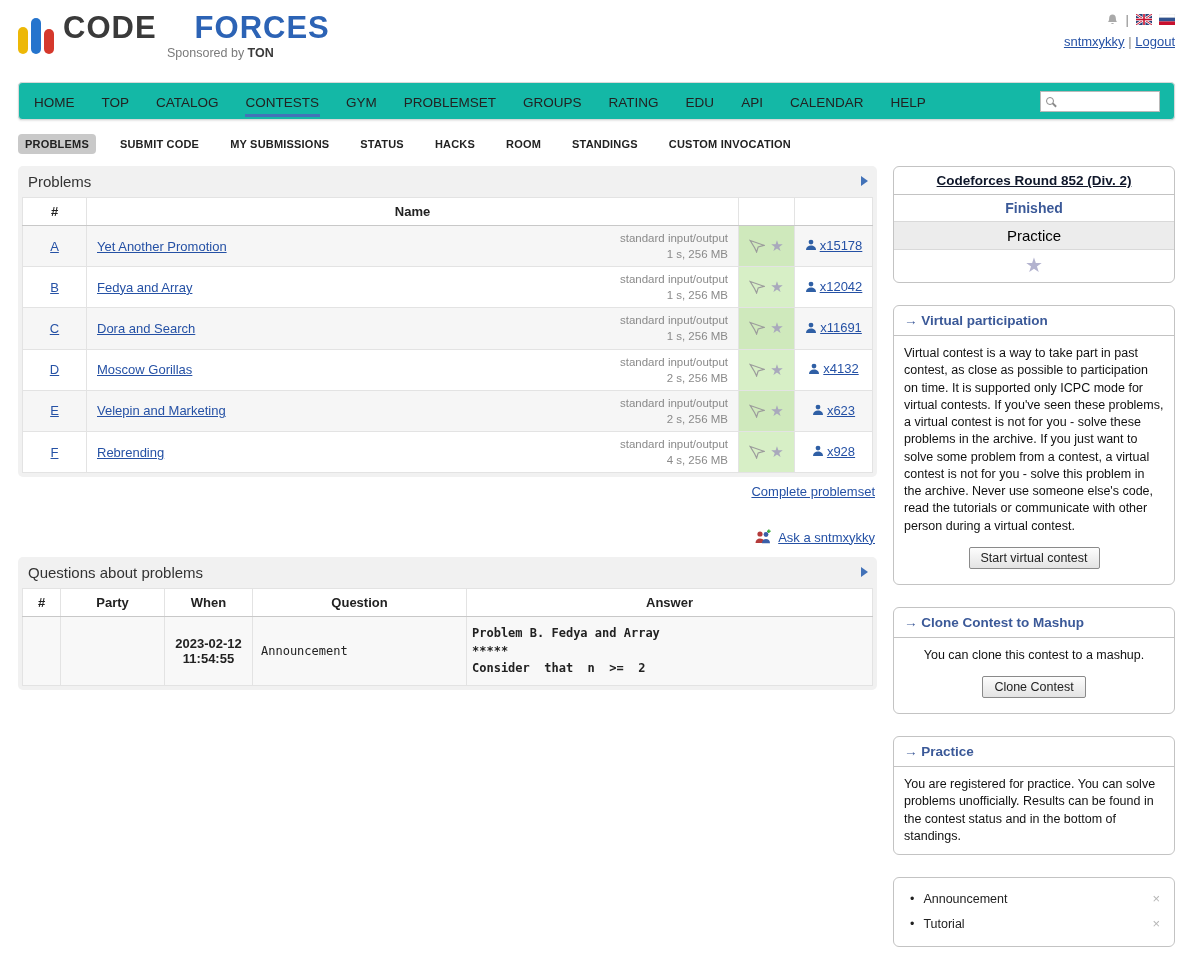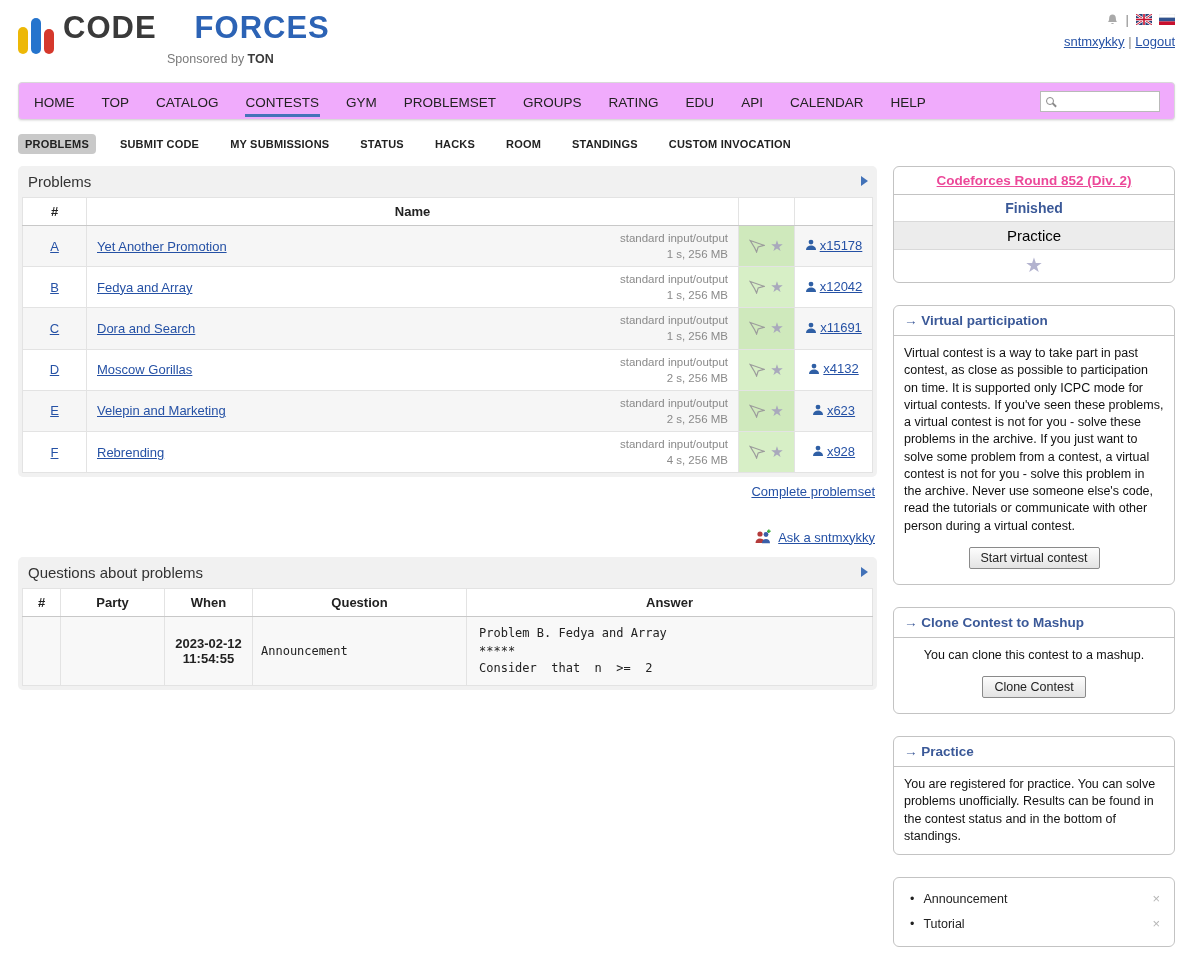--- a/index.html
+++ b/index.html
@@ -12,33 +12,33 @@
   .header { display:flex; justify-content:space-between; padding:10px 18px 0 18px; height:76px; }
   .logo-link { display:flex; gap:9px; text-decoration:none; align-items:flex-start; }
   .logo-bars { display:flex; align-items:flex-end; gap:3px; height:44px; padding-top:4px; }
   .bar { width:10px; border-radius:5px; }
   .bar-yellow { height:27px; background:#edb807; }
   .bar-blue   { height:36px; background:#2574cd; }
   .bar-red    { height:25px; background:#d5382c; }
   .logo-title { font-size:31px; font-weight:bold; letter-spacing:1px; line-height:1.15; }
   .logo-code { color:#3a3a3a; }
   .logo-forces { color:#2c63b5;margin-left:38px; }
-  .sponsored { font-size:12.5px; color:#7a7a7a; padding-left:104px; margin-top:6px; }
+  .sponsored { font-size:12.5px; color:#7a7a7a; padding-left:104px; margin-top:0px; }
   .sponsored b { color:#3a3a3a; }
   .header-right { text-align:right; padding-top:2px; font-size:13px; }
   .top-icons { display:flex; justify-content:flex-end; align-items:center; gap:7px; }
   .sep { color:#888; }
   .flag { display:inline-block; line-height:0; cursor:pointer; }
   .user-links { margin-top:7px; }
   .user-links a { color:#2551a5; }
 
   
   .main-nav { margin:6px 18px 0 18px; border:1px solid #d9d9d9; border-radius:4px;
               box-shadow:0 1px 2px rgba(0,0,0,0.10); display:flex; align-items:center;
-              padding:0 14px; height:38px; background:#f0abfc; }
+              padding:0 14px; height:38px; background:#14b8a6; }
   .nav-link { font-size:13.5px; color:#222; text-decoration:none; margin-right:25px; padding:9px 1px 7px 1px; }
   .nav-link.active { border-bottom:3px solid #4473b8; padding-bottom:4px; }
   .search-box { margin-left:auto; display:flex; align-items:center; gap:4px;
                 border:1px solid #b9b9b9; background:#fff; height:21px; width:120px; padding:0 5px; }
   .mag { width:8px; height:8px; border:1.5px solid #8a8a8a; border-radius:50%; position:relative; flex-shrink:0; }
   .mag::after { content:""; position:absolute; width:5px; height:1.5px; background:#8a8a8a;
                 transform:rotate(45deg); right:-4px; bottom:-1px; }
   .search-box input { border:none; outline:none; width:92px; font-size:12px; font-family:inherit; }
 
   
@@ -82,26 +82,26 @@
 
   
   .q-num { width:38px; }
   .q-party { width:104px; }
   .q-when { width:88px; }
   .q-question { width:214px; }
   .q-row td { background:#f8f8f8; }
   .q-when-cell { font-weight:bold; text-align:center; font-size:13px; padding:6px 8px; }
   .mono { font-family:"DejaVu Sans Mono", monospace; font-size:12px; white-space:pre-wrap; }
   .q-question-cell { padding:6px 8px; vertical-align:middle; }
-  .q-answer-cell { padding:8px 12px; vertical-align:middle; line-height:1.45; }
+  .q-answer-cell { padding:8px 5px; vertical-align:middle; line-height:1.45;font-weight:bold; }
 
   
   .side-box { border:1px solid #c3c3c3; border-radius:6px; margin-bottom:22px; background:#fff; overflow:hidden; }
   .cb-title { text-align:center; padding:6px 4px; font-size:13.5px; font-weight:bold; border-bottom:1px solid #c3c3c3; }
-  .cb-title a { color:#ec4899; }
+  .cb-title a { color:#0f172a; }
   .cb-status { text-align:center; padding:5px; font-weight:bold; font-size:14px; color:#3b5998; border-bottom:1px solid #d9d9d9; }
   .cb-mode { text-align:center; padding:5px; font-size:15px; color:#000000; background:#ececec; border-bottom:1px solid #d9d9d9; }
   .cb-star { text-align:center; padding:3px 0 5px 0; }
   .cb-star span { font-size:20px; color:#b3b3cf; cursor:pointer; }
   .box-caption { padding:7px 10px; font-weight:bold; font-size:13.5px; color:#3b5998; border-bottom:1px solid #c3c3c3; }
   .box-body { padding:9px 10px; font-size:12.5px; line-height:1.38; color:#111; }
   .box-body.centered { text-align:center; }
   .btn-row { text-align:center; margin:12px 0 6px 0; }
   button.cf-btn { font-family:inherit; font-size:12.5px; padding:3px 11px; border:1px solid #8a8a8a;
                   border-radius:2px; background:linear-gradient(#fdfdfd,#e3e3e3); cursor:pointer; color:#222;text-align:center; }

